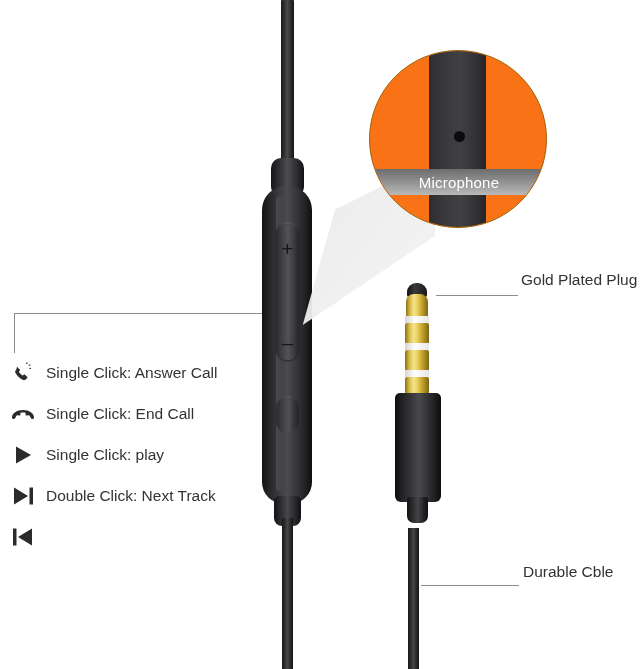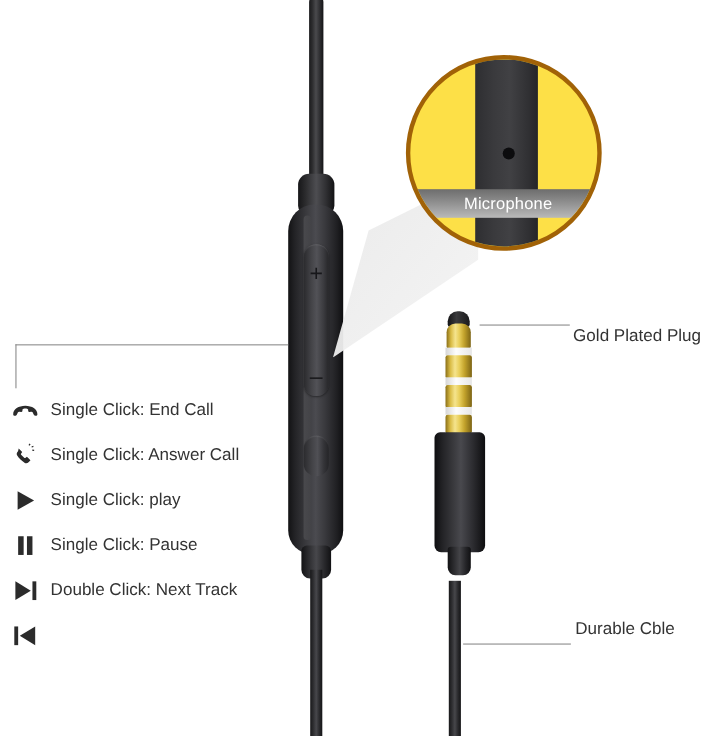--- a/index.html
+++ b/index.html
@@ -129,22 +129,22 @@
     clip-path: polygon(100% 0%, 100% 46%, 2% 100%, 26% 30%);
     opacity: 0.95;
   }
   .mag-circle {
     position: absolute;
     left: 369px;
     top: 50px;
     width: 178px;
     height: 178px;
     border-radius: 50%;
-    background: #fde047;
-    border: 4px solid #a16207;
+    background: #f97316;
+    border: 1px solid #a16207;
     overflow: hidden;
     box-sizing: border-box;
     text-align: center;
   }
   .mag-bar {
     position: absolute;
     left: 59px;
     top: 0px;
     width: 57px;
     height: 178px;
@@ -306,71 +306,60 @@
     <div class="ins i2"></div>
     <div class="gold g3"></div>
     <div class="ins i3"></div>
     <div class="gold g4"></div>
     <div class="plug-housing"></div>
     <div class="plug-strain"></div>
   </div>
   <div class="plug-cable"></div>
 
   <div class="lead-line" style="left:436px; top:295px; width:82px;"></div>
-  <div class="callout-text" style="left:521px; top:297px;">Gold Plated Plug</div>
+  <div class="callout-text" style="left:521px; top:271px;">Gold Plated Plug</div>
 
   <div class="lead-line" style="left:421px; top:585px; width:98px;"></div>
   <div class="callout-text" style="left:523px; top:563px;">Durable Cble</div>
 
   <div class="bracket-h"></div>
   <div class="bracket-v"></div>
 
   <div class="legend">
-
-    <div class="legend-row">
-      <div class="legend-icon">
-        <svg width="28" height="28" viewBox="0 0 28 28">
-          <path fill="#2b2b2b" d="M3 17.5c0-4.4 4.9-7.6 11-7.6s11 3.2 11 7.6c0 .9-.6 1.5-1.6 1.5-.8 0-1.4-.4-1.8-1.2l-.8-1.7c-.3-.6-.8-.9-1.5-.8l-1.6.2c-.7.1-1.1-.3-1.1-1v-.9c0-.6-.4-1-1-1.1-1.1-.1-2.2-.1-3.2 0-.6.1-1 .5-1 1.1v.9c0 .7-.4 1.1-1.1 1l-1.6-.2c-.7-.1-1.2.2-1.5.8l-.8 1.7c-.4.8-1 1.2-1.8 1.2-1 0-1.6-.6-1.6-1.5z"></path>
-        </svg>
-      </div>
-      <div class="legend-label">Single Click: End Call</div>
-    </div>
 
     <div class="legend-row">
       <div class="legend-icon">
         <svg width="28" height="28" viewBox="0 0 28 28">
           <g fill="#2b2b2b">
             <path d="M7.4 10.3c-1.2 1.2-1.5 2.6-.9 3.6 1.6 2.7 4.4 5.4 7.1 6.9 1.1.6 2.5.3 3.6-.9l1.5-1.5-3.2-3.2-1.5 1.1c-.3.2-.7.2-1-.1l-2.8-2.8c-.3-.3-.3-.7-.1-1l1.1-1.5L8 7.8 7.4 10.3z"></path>
             <path d="M16.9 4.6l1-1.4.9.6-1 1.4zM19.6 5.9l1.6-.6.3 1-1.6.6zM20.4 8.7l1.7.2-.1 1-1.7-.2z"></path>
           </g>
         </svg>
       </div>
       <div class="legend-label">Single Click: Answer Call</div>
     </div>
 
     <div class="legend-row">
       <div class="legend-icon">
         <svg width="28" height="28" viewBox="0 0 28 28">
+          <path fill="#2b2b2b" d="M3 17.5c0-4.4 4.9-7.6 11-7.6s11 3.2 11 7.6c0 .9-.6 1.5-1.6 1.5-.8 0-1.4-.4-1.8-1.2l-.8-1.7c-.3-.6-.8-.9-1.5-.8l-1.6.2c-.7.1-1.1-.3-1.1-1v-.9c0-.6-.4-1-1-1.1-1.1-.1-2.2-.1-3.2 0-.6.1-1 .5-1 1.1v.9c0 .7-.4 1.1-1.1 1l-1.6-.2c-.7-.1-1.2.2-1.5.8l-.8 1.7c-.4.8-1 1.2-1.8 1.2-1 0-1.6-.6-1.6-1.5z"></path>
+        </svg>
+      </div>
+      <div class="legend-label">Single Click: End Call</div>
+    </div>
+
+    <div class="legend-row">
+      <div class="legend-icon">
+        <svg width="28" height="28" viewBox="0 0 28 28">
           <path fill="#2b2b2b" d="M7 5.5 22 14 7 22.5z"></path>
         </svg>
       </div>
       <div class="legend-label">Single Click: play</div>
     </div>
 
-    <div class="legend-row">
-      <div class="legend-icon">
-        <svg width="28" height="28" viewBox="0 0 28 28">
-          <g fill="#2b2b2b">
-            <rect x="7.5" y="5.5" width="5" height="17"></rect>
-            <rect x="15.5" y="5.5" width="5" height="17"></rect>
-          </g>
-        </svg>
-      </div>
-      <div class="legend-label">Single Click: Pause</div>
-    </div>
 
     <div class="legend-row">
       <div class="legend-icon">
         <svg width="28" height="28" viewBox="0 0 28 28">
           <g fill="#2b2b2b">
             <path d="M5 5.5 19 14 5 22.5z"></path>
             <rect x="20.5" y="5.5" width="3.5" height="17"></rect>
           </g>
         </svg>
       </div>

